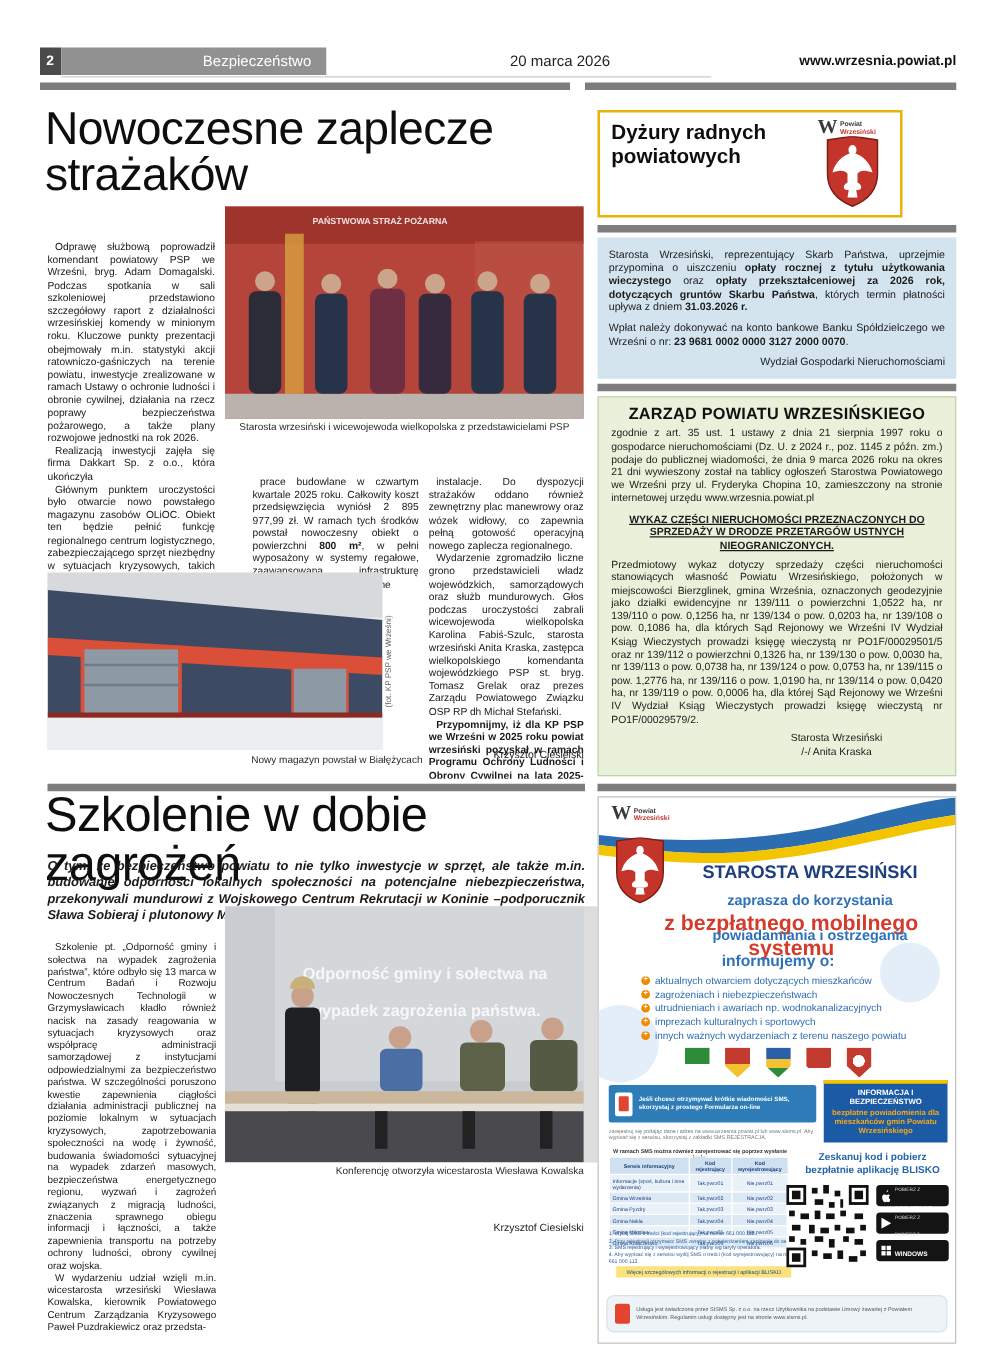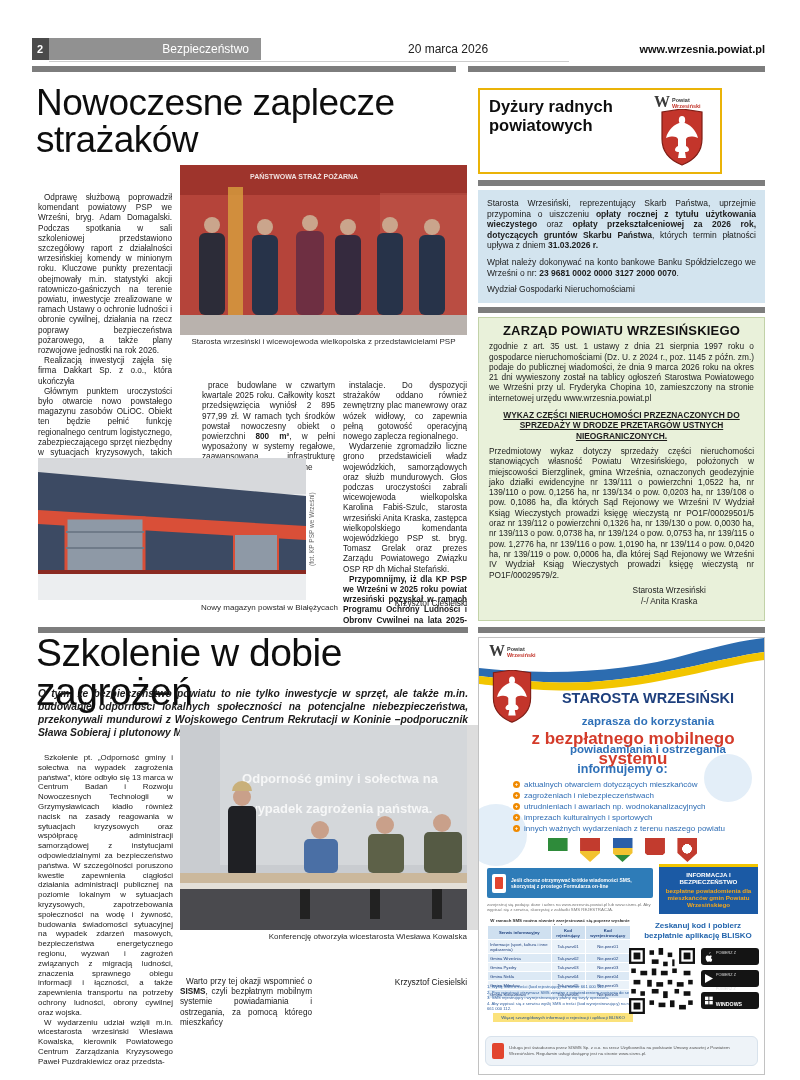--- a/index.html
+++ b/index.html
@@ -25,21 +25,21 @@
   .vcred{writing-mode:vertical-rl;transform:rotate(180deg);font-size:6.5px;color:#666;
          text-align:center;}
   
   .duty{left:478px;top:88px;width:244px;height:86px;border:2px solid #eab308;box-sizing:border-box;
         background:#fff;padding:7px 9px;}
   .duty-title{font-size:16.5px;font-weight:bold;color:#0e0e0e;}
   .duty-body{font-size:9.2px;font-weight:bold;font-style:italic;text-align:justify;width:190px;margin-top:4px;line-height:11px;}
   .treas{left:478px;top:190px;width:287px;height:113px;background:#d3e4ef;box-sizing:border-box;
          padding:8px 9px;font-size:8.5px;line-height:10.6px;text-align:justify;}
   .treas p{margin:0 0 6px 0;}
-  .treas .sig{font-size:8.5px;}
+  .treas .sig{text-align:right;font-size:8.5px;}
   .board{left:478px;top:317px;width:287px;height:304px;background:#e9f1da;border:1px solid #c2d2a8;
          box-sizing:border-box;padding:8px 10px;font-size:8.3px;line-height:10.3px;text-align:justify;}
   .board-title{text-align:center;font-weight:bold;font-size:13px;letter-spacing:.2px;color:#111;}
   .board p{margin:5px 0 0 0;}
   .board .wykaz{font-weight:bold;text-decoration:underline;text-align:center;font-size:8.4px;margin-top:7px;}
   .board .sig{text-align:center;padding-left:36%;margin-top:5px;line-height:11px;}
   
   .photo{overflow:hidden;background:#ddd;}
   
   .promo{left:478px;top:637px;width:287px;height:438px;border:1px solid #c2c2c2;background:#fff;
@@ -239,21 +239,20 @@
       <rect x="0" y="158" width="287" height="6" fill="#e4e0d8"></rect>
       <rect x="0" y="164" width="287" height="41" fill="#4a4a4e"></rect>
       <rect x="120" y="164" width="10" height="30" fill="#222"></rect>
         <rect x="190" y="164" width="10" height="30" fill="#222"></rect>
         <rect x="252" y="164" width="10" height="30" fill="#222"></rect>
     </svg>
   </div>
   <div class="abs cap" style="left:180px;top:932px;width:287px;text-align:right">Konferencję otworzyła wicestarosta Wiesława Kowalska</div>
 
   <div class="abs bodytext" style="left:180px;top:949px;width:132px;height:114px">
-    <p><span>Warto przy tej okazji wspomnieć o </span><b>SISMS</b><span>, czyli bezpłatnym mobilnym systemie powiadamiania i ostrzegania, za pomocą którego mieszkańcy</span></p>
   </div>
   <div class="abs bodytext" style="left:337px;top:949px;width:130px;height:114px">
     <p class="byline">Krzysztof Ciesielski</p>
   </div>
 
   <div class="abs promo">
     <span class="bub" style="right:12px;top:116px;width:48px;height:48px"></span>
     <span class="bub" style="left:-14px;top:166px;width:62px;height:62px"></span>
     <svg class="pw" style="left:0;top:0" width="285" height="60" viewBox="0 0 285 60">
       <path fill="#2c6cb0" d="M0,30 C70,38 150,34 210,16 C240,8 265,2 285,0 V14 C240,20 180,40 110,44 C60,46 20,40 0,38 Z"></path>

